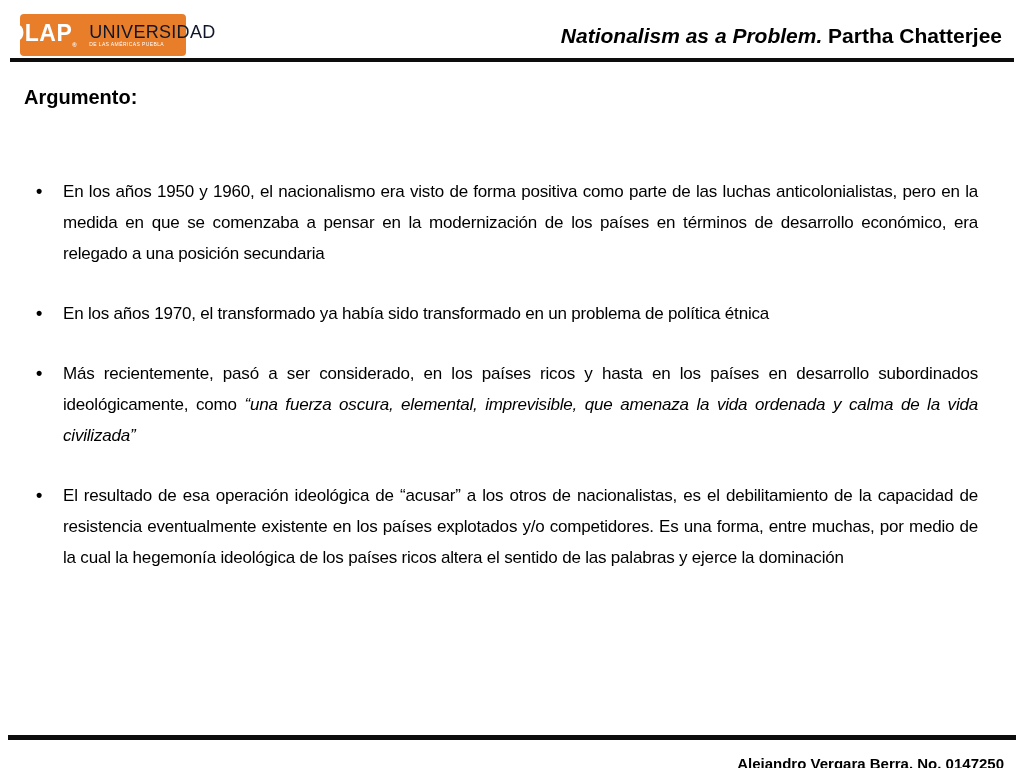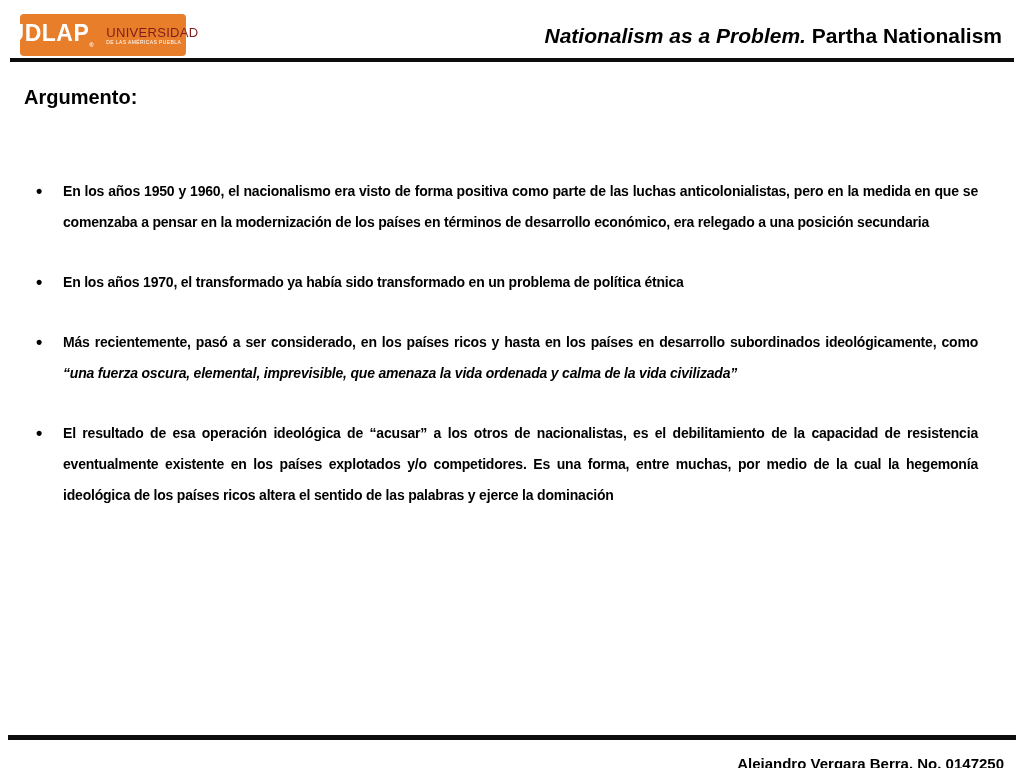--- a/index.html
+++ b/index.html
@@ -19,40 +19,40 @@
     display:flex;align-items:center;justify-content:center;
     gap:6px;
     background:#E87D2A;
   }
   .logo-brand{
     color:#fff;font-weight:bold;font-size:23px;letter-spacing:.5px;line-height:1;
   }
   .logo-reg{color:#fff;font-size:6px;vertical-align:sub;}
   .logo-divider{width:1px;height:24px;background:rgba(255,255,255,.85);}
   .logo-uni{display:flex;flex-direction:column;line-height:1;}
-  .logo-uni-main{color:#7f1d1d;font-size:13px;letter-spacing:.3px;font-weight:400;}
+  .logo-uni-main{color:#0f172a;font-size:18px;letter-spacing:.3px;font-weight:400;}
   .logo-uni-sub{color:#fff;font-size:5px;letter-spacing:.4px;margin-top:1px;}
   
   .title{
     position:absolute;right:22px;top:24px;
     font-size:21px;font-weight:bold;white-space:nowrap;
   }
   .title .em{font-style:italic;}
   
   .rule-top{position:absolute;left:10px;right:10px;top:58px;height:4px;background:#0d0d0d;}
   .rule-bottom{position:absolute;left:8px;right:8px;top:735px;height:5px;background:#0d0d0d;}
   
   .heading{position:absolute;left:24px;top:86px;font-size:20px;font-weight:bold;}
   
   .bullets{position:absolute;left:36px;top:176px;width:942px;}
   .bullet-row{display:flex;margin-bottom:29px;}
   .bullet-marker{flex:none;width:27px;font-size:18px;font-weight:bold;line-height:31px;}
   .bullet-text{
     flex:1;text-align:justify;
-    font-size:14px;font-weight:bold;line-height:31px;letter-spacing:-0.2px;
+    font-size:17px;font-weight:normal;line-height:31px;letter-spacing:-0.2px;
   }
   .bullet-text .quote{font-style:italic;}
   
   .footer-left{position:absolute;left:30px;top:743px;font-size:15px;font-weight:bold;}
   .footer-right{position:absolute;right:20px;top:743px;font-size:15px;font-weight:bold;margin-top:12px;}
 </style>
 </head>
 <body>
 
 <div class="slide">
@@ -60,21 +60,21 @@
   <div class="logo" style="background: rgb(232, 125, 42);">
     <span class="logo-brand"><span>UDLAP</span><span class="logo-reg">®</span></span>
     <span class="logo-divider"></span>
     <span class="logo-uni">
       <span class="logo-uni-main">UNIVERSIDAD</span>
       <span class="logo-uni-sub">DE LAS AMÉRICAS PUEBLA</span>
     </span>
   </div>
 
   <div class="title">
-    <span class="em">Nationalism as a Problem.</span><span> Partha Nationalism</span>
+    <span class="em">Nationalism as a Problem.</span><span> Partha Chatterjee</span>
   </div>
 
   <div class="rule-top"></div>
 
   <div class="heading">Argumento:</div>
 
   <div class="bullets">
 
     <div class="bullet-row">
       <div class="bullet-marker">•</div>

